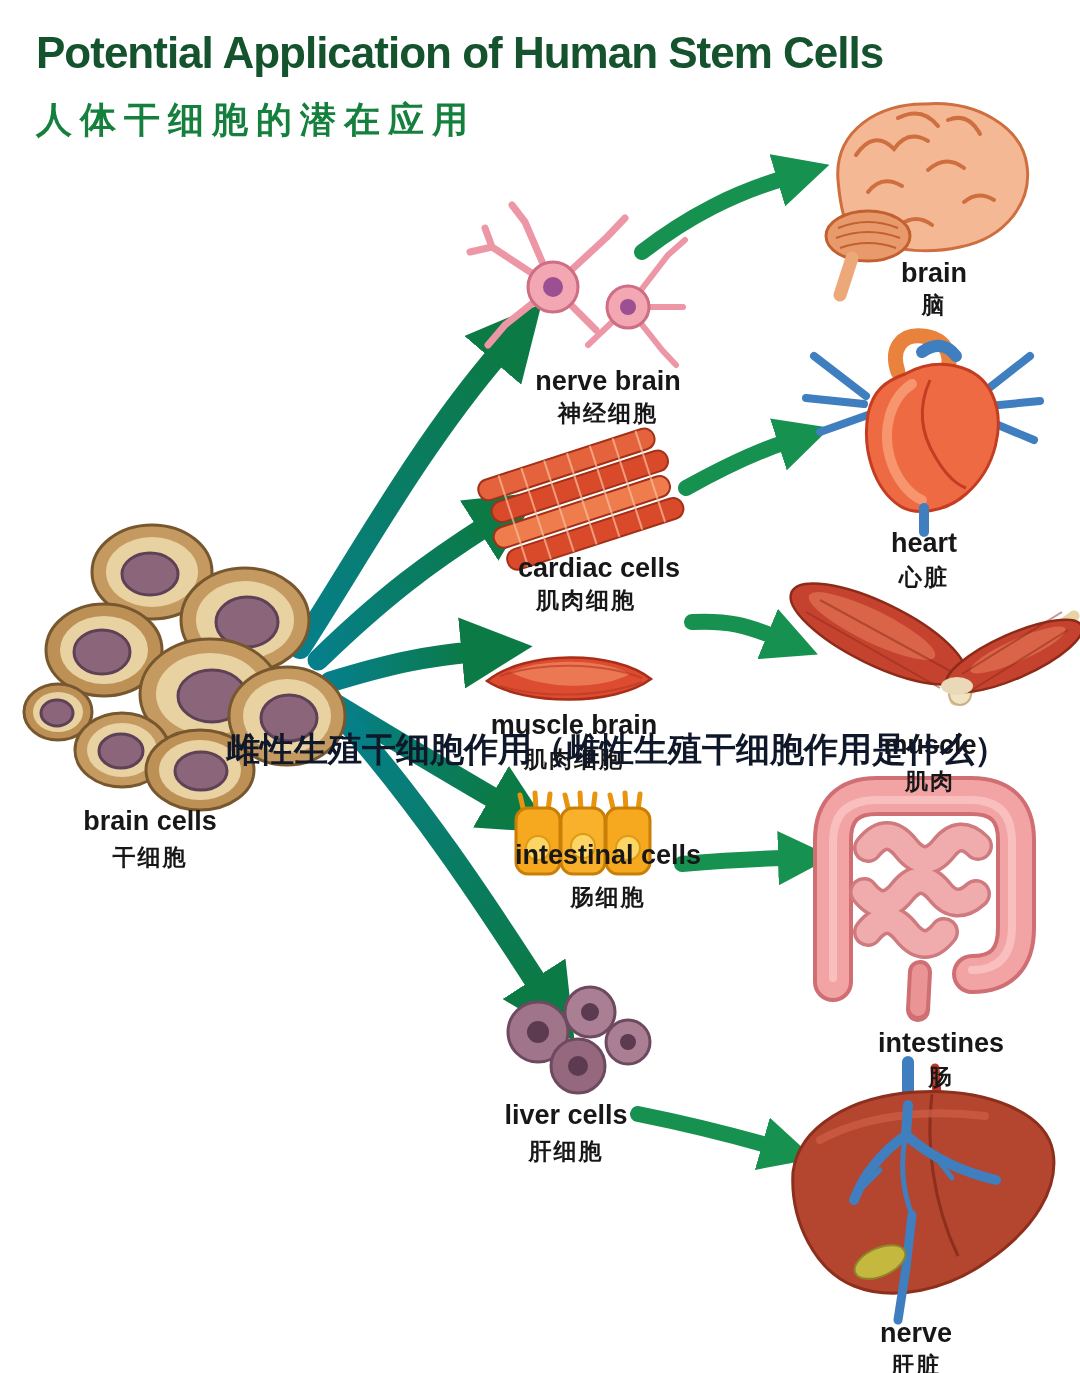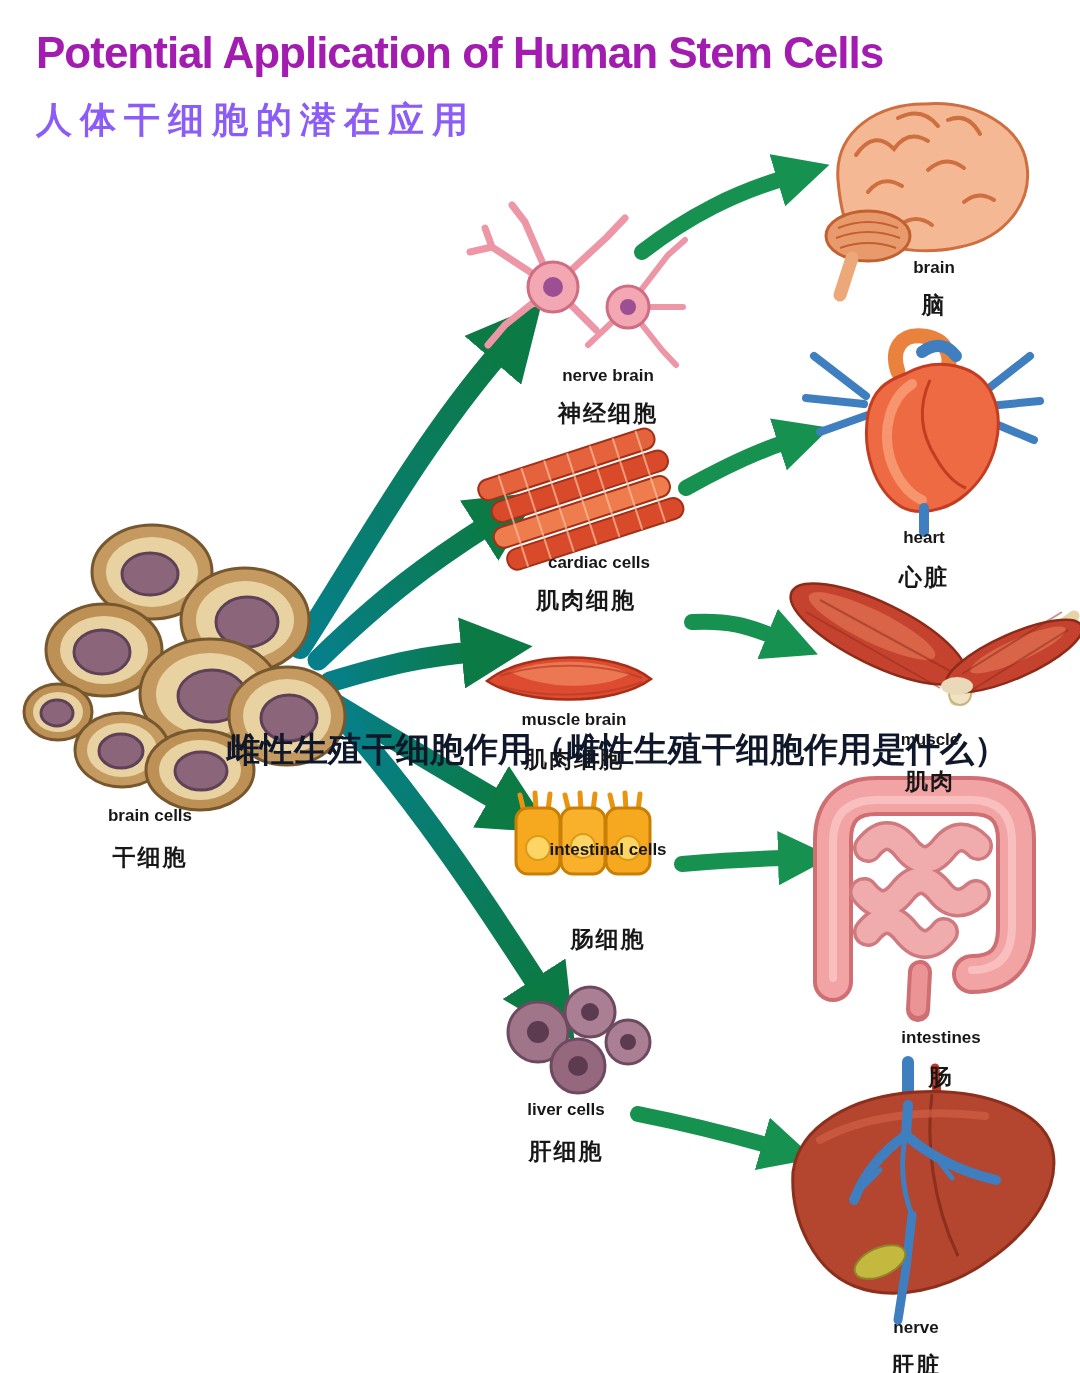--- a/index.html
+++ b/index.html
@@ -4,28 +4,28 @@
 <style>
   html,body { margin:0; padding:0; }
   body {
     width:1080px; height:1373px; position:relative;
     background:#ffffff; overflow:hidden;
     font-family:"Liberation Sans", sans-serif;
   }
   #art { position:absolute; left:0; top:0; z-index:1; }
   .title {
     position:absolute; left:36px; top:28px; z-index:3;
-    font-size:44px; font-weight:bold; color:#a21caf; letter-spacing:-1px; white-space:nowrap;
+    font-size:44px; font-weight:bold; color:#14532d; letter-spacing:-1px; white-space:nowrap;
   }
   .subtitle {
     position:absolute; left:36px; top:96px; z-index:3;
-    font-size:36px; font-weight:bold; color:#8b5cf6; letter-spacing:8px; white-space:nowrap;
+    font-size:36px; font-weight:bold; color:#15803d; letter-spacing:8px; white-space:nowrap;
   }
   .label { position:absolute; transform:translateX(-50%); z-index:3; color:#171717; white-space:nowrap; text-align:center; }
-  .en { font-size:17px; font-weight:bold; }
+  .en { font-size:27px; font-weight:bold; }
   .zh { font-size:23px; font-weight:bold; letter-spacing:2px; }
   .watermark {
     position:absolute; left:226px; top:727px; z-index:6;
     font-size:34px; font-weight:bold; color:#0f172a; white-space:nowrap;
   }
 </style>
 </head>
 <body>
 
 <svg id="art" width="1080" height="1373" viewBox="0 0 1080 1373">
@@ -269,21 +269,21 @@
 <div class="label en" style="left:608px;top:366px">nerve brain</div>
 <div class="label zh" style="left:608px;top:398px">神经细胞</div>
 
 <div class="label en" style="left:599px;top:553px">cardiac cells</div>
 <div class="label zh" style="left:586px;top:585px">肌肉细胞</div>
 
 <div class="label en" style="left:574px;top:710px">muscle brain</div>
 <div class="label zh" style="left:574px;top:744px">肌肉细胞</div>
 
 <div class="label en" style="left:608px;top:840px">intestinal cells</div>
-<div class="label zh" style="left:608px;top:924px">肠细胞</div>
+<div class="label zh" style="left:608px;top:882px">肠细胞</div>
 
 <div class="label en" style="left:566px;top:1100px">liver cells</div>
 <div class="label zh" style="left:566px;top:1136px">肝细胞</div>
 
 <div class="label en" style="left:934px;top:258px">brain</div>
 <div class="label zh" style="left:934px;top:290px">脑</div>
 
 <div class="label en" style="left:924px;top:528px">heart</div>
 <div class="label zh" style="left:924px;top:562px">心脏</div>
 

